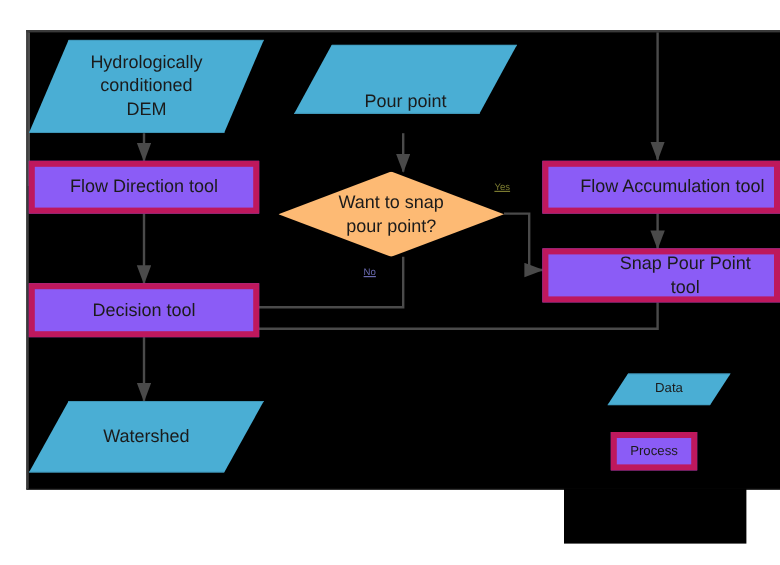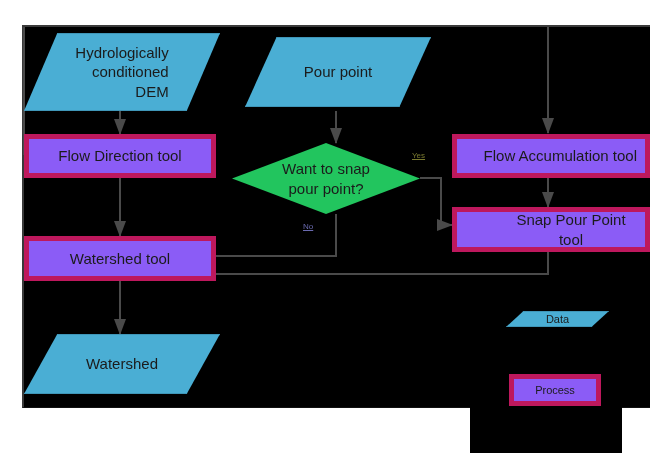--- a/index.html
+++ b/index.html
@@ -64,37 +64,37 @@
 
   .data-shape {
     background: #4aaed4;
     border: 1px solid #3f96b8;
     font-size: 15px;
     clip-path: polygon(17% 0%, 100% 0%, 83% 100%, 0% 100%);
     -webkit-clip-path: polygon(17% 0%, 100% 0%, 83% 100%, 0% 100%);
   }
 
   .decision {
-    background: #22c55e;
+    background: #fdba74;
     font-size: 15px;
     clip-path: polygon(50% 0%, 100% 50%, 50% 100%, 0% 50%);
     -webkit-clip-path: polygon(50% 0%, 100% 50%, 50% 100%, 0% 50%);
   }
 
   .shape-label {
     display: block;
     padding: 0 8px;
     white-space: pre-line;
     pointer-events: none;
   }
 
   .data-shape .shape-label { padding: 0 14px; }
 
   
-  .align-left .shape-label { text-align: right; }
+  .align-left .shape-label { text-align: center; }
 
   
   .legend-shape .shape-label { font-size: 11px; }
   .legend-shape { font-size: 11px; }
 
   
   #connectors {
     position: absolute;
     left: 0; top: 0;
     width: 650px;
@@ -162,21 +162,21 @@
       <path d="M24,27 L24,155 L24,155"></path>
     </g>
   </svg>
 
   <div class="shape data-shape align-left" id="node-dem" style="left:24px; top:33px; width:196px; height:78px;">
     <span class="shape-label">Hydrologically
 conditioned
 DEM</span>
   </div>
 
-  <div class="shape data-shape" id="node-pour-point" style="left:245px; top:37px; width:186px; height:70px;">
+  <div class="shape data-shape" id="node-pour-point" style="left:245px; top:37px; width:186px; height:58px;align-items:flex-end;">
     <span class="shape-label">Pour point</span>
   </div>
 
   <div class="shape process" id="node-flow-direction" style="left:24px; top:134px; width:192px; height:44px;">
     <span class="shape-label">Flow Direction tool</span>
   </div>
 
   <div class="shape process" id="node-flow-accumulation" style="left:452px; top:134px; width:198px; height:44px;justify-content:flex-end;">
     <span class="shape-label">Flow Accumulation tool</span>
   </div>
@@ -184,32 +184,32 @@
   <div class="shape decision" id="node-snap-decision" style="left:232px; top:143px; width:188px; height:71px;">
     <span class="shape-label">Want to snap
 pour point?</span>
   </div>
 
   <div class="shape process" id="node-snap-pour-point" style="left:452px; top:207px; width:198px; height:45px;padding-left:40px;">
     <span class="shape-label">Snap Pour Point tool</span>
   </div>
 
   <div class="shape process" id="node-watershed-tool" style="left:24px; top:236px; width:192px; height:45px;">
-    <span class="shape-label">Watershed tool</span>
+    <span class="shape-label">Decision tool</span>
   </div>
 
   <div class="shape data-shape" id="node-watershed" style="left:24px; top:334px; width:196px; height:60px;">
     <span class="shape-label">Watershed</span>
   </div>
 
   <div class="branch-label" id="label-yes">Yes</div>
   <div class="branch-label" id="label-no">No</div>
 
-  <div class="shape data-shape legend-shape" id="legend-data" style="left:506px; top:311px; width:103px; height:16px;">
+  <div class="shape data-shape legend-shape" id="legend-data" style="left:506px; top:311px; width:103px; height:27px;">
     <span class="shape-label">Data</span>
   </div>
 
-  <div class="shape process legend-shape" id="legend-process" style="left:509px; top:374px; width:92px; height:32px;">
+  <div class="shape process legend-shape" id="legend-process" style="left:509px; top:360px; width:72px; height:32px;">
     <span class="shape-label">Process</span>
   </div>
 
 
 </div>
 
 </body></html>

